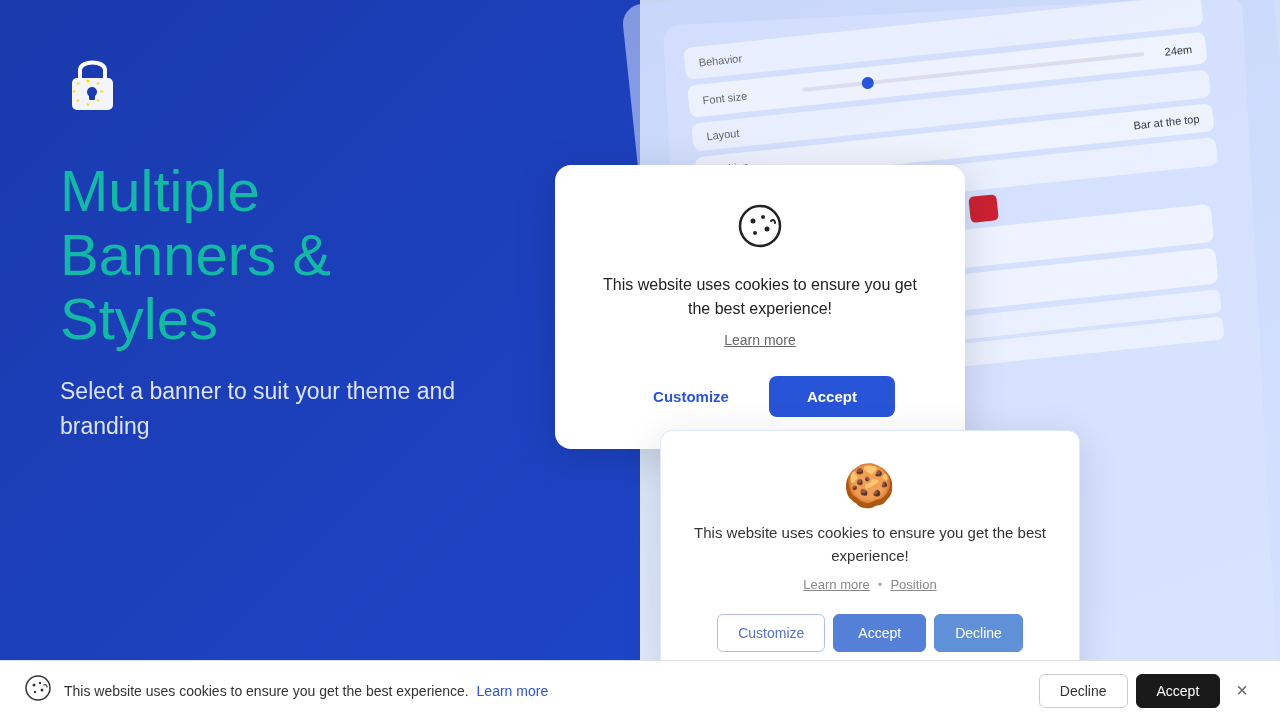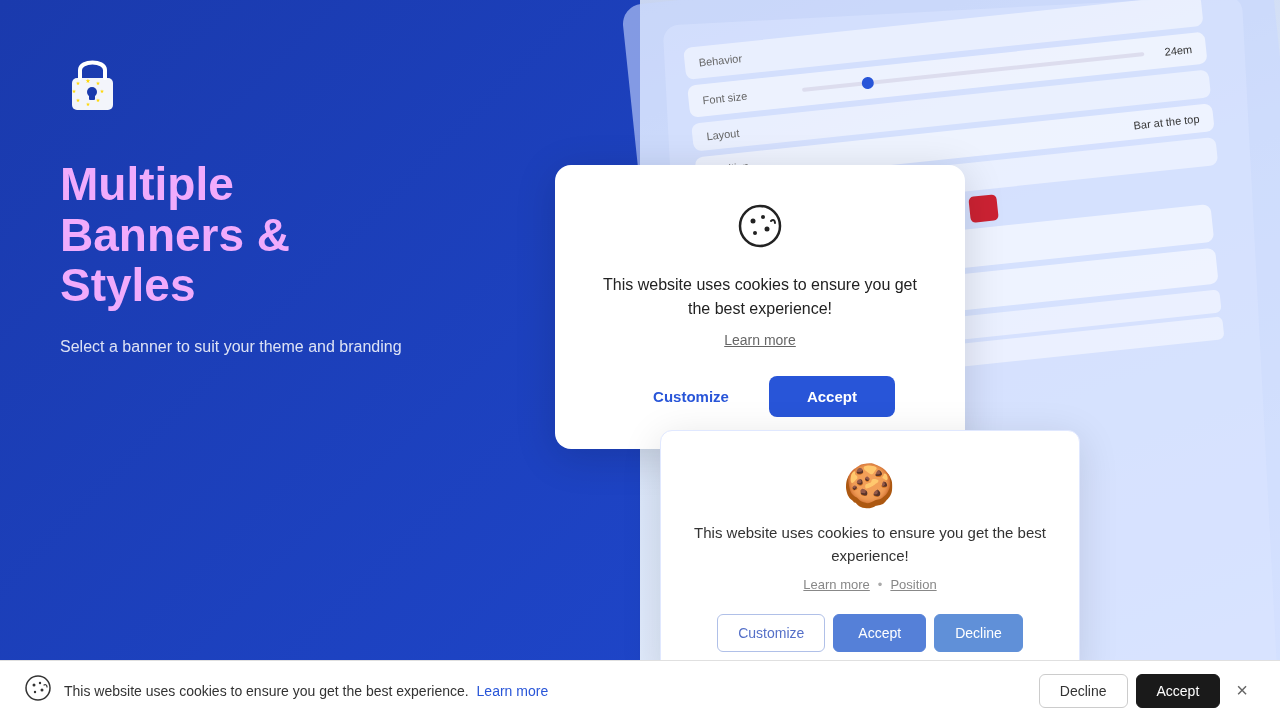--- a/index.html
+++ b/index.html
@@ -107,28 +107,28 @@
       left: 0; top: 0;
       width: 560px; height: 720px;
       z-index: 10;
       padding: 50px 60px;
     }
     .eu-logo {
       width: 65px; height: 65px;
       margin-bottom: 40px;
     }
     .main-heading {
-      font-size: 46px;
-      font-weight: 700;
-      color: #f0abfc;
+      font-size: 58px;
+      font-weight: 400;
+      color: #14b8a6;
       line-height: 1.1;
       margin-bottom: 24px;
     }
     .sub-text {
-      font-size: 16px;
+      font-size: 23px;
       color: rgba(255,255,255,0.85);
       line-height: 1.5;
     }
 
     
     .banner-1 {
       position: absolute;
       left: 555px; top: 165px;
       width: 410px;
       background: white;

